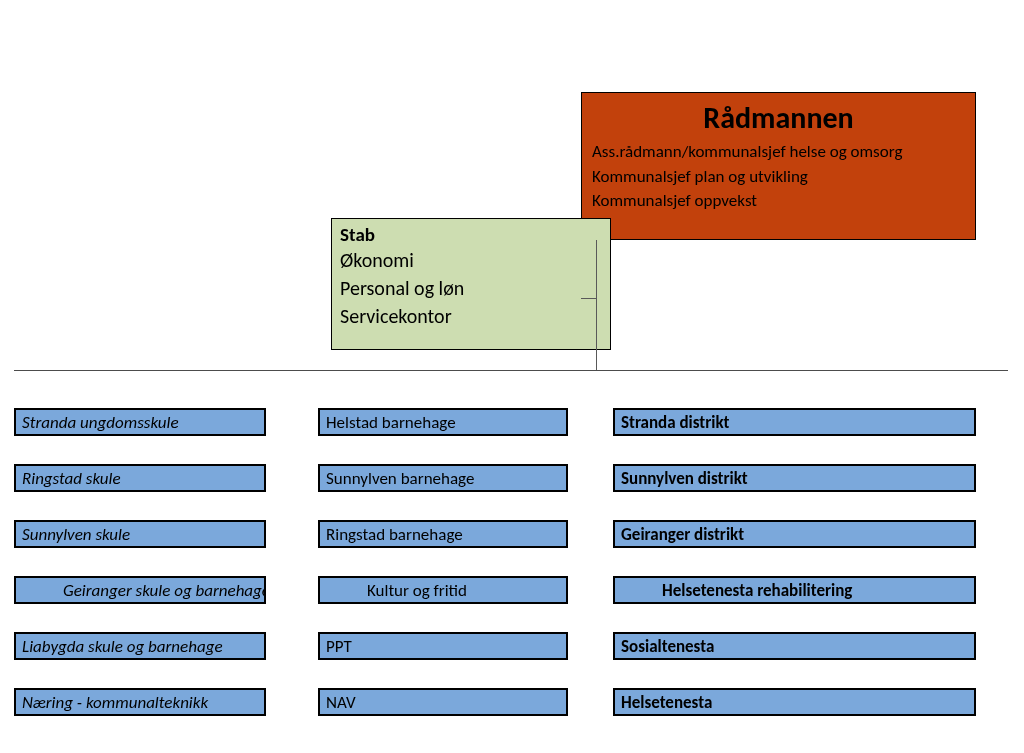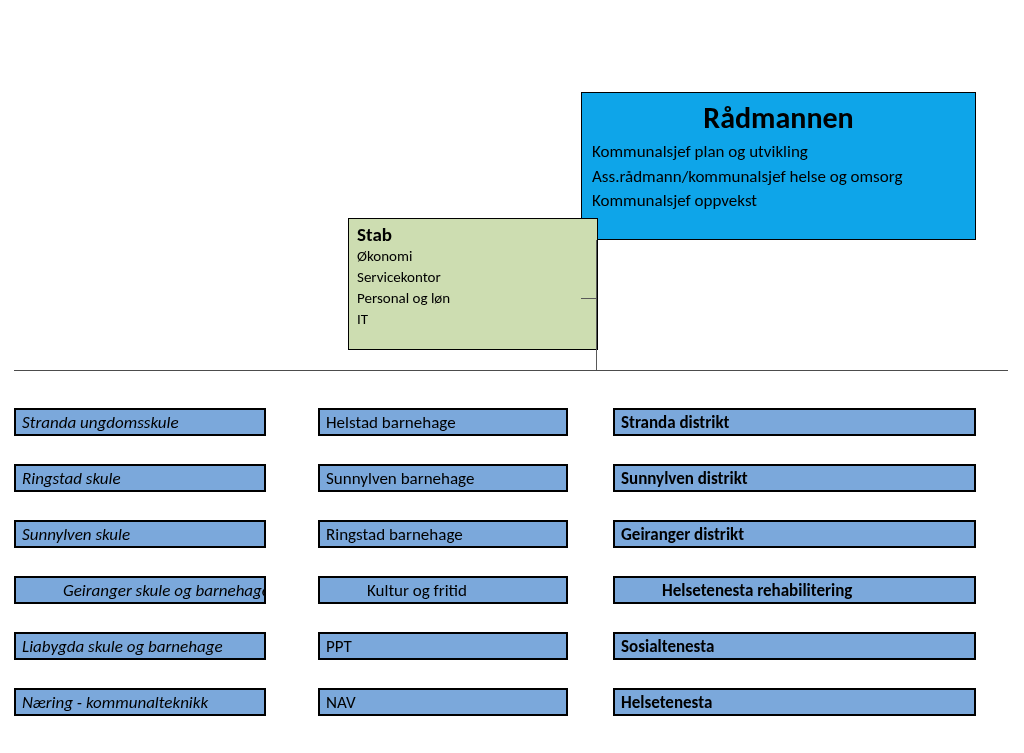--- a/index.html
+++ b/index.html
@@ -15,50 +15,49 @@
   }
   .box {
     position: absolute;
     box-sizing: border-box;
   }
   .radmann {
     left: 581px;
     top: 92px;
     width: 395px;
     height: 148px;
-    background: #0ea5e9;
+    background: #c2410c;
     border: 1px solid #000;
     padding: 6px 10px 4px 10px;
   }
   .radmann .title {
     font-size: 30px;
     font-weight: 700;
     text-align: center;
     margin-bottom: 4px;
   }
   .radmann .line {
     font-size: 17px;
     line-height: 1.45;
   }
   .stab {
     left: 331px;
     top: 218px;
-    width: 250px;
+    width: 280px;
     height: 132px;
     background: #cdddb1;
     border: 1px solid #000;
     padding: 4px 8px 2px 8px;
-    margin-left: 17px;
   }
   .stab .title {
     font-size: 19px;
     font-weight: 700;
   }
   .stab .line {
-    font-size: 15px;
+    font-size: 20px;
     line-height: 1.4;
   }
   .connector-vert {
     position: absolute;
     left: 596px;
     top: 240px;
     width: 0;
     height: 130px;
     border-left: 1px solid #595959;
   }
@@ -99,31 +98,30 @@
   .row3 { top: 520px; }
   .row4 { top: 576px; padding-left: 47px; }
   .row5 { top: 632px; }
   .row6 { top: 688px; }
 </style>
 </head>
 <body>
 
 <div class="box radmann">
   <div class="title">Rådmannen</div>
+  <div class="line">Ass.rådmann/kommunalsjef helse og omsorg</div>
   <div class="line">Kommunalsjef plan og utvikling</div>
-  <div class="line">Ass.rådmann/kommunalsjef helse og omsorg</div>
   <div class="line">Kommunalsjef oppvekst</div>
 </div>
 
 <div class="box stab">
   <div class="title">Stab</div>
   <div class="line">Økonomi</div>
+  <div class="line">Personal og løn</div>
   <div class="line">Servicekontor</div>
-  <div class="line">Personal og løn</div>
-  <div class="line">IT</div>
 </div>
 
 <div class="connector-vert"></div>
 <div class="connector-horz-short"></div>
 <div class="connector-horz-main"></div>
 
 <div class="unit col1 row1">Stranda ungdomsskule</div>
 <div class="unit col1 row2">Ringstad skule</div>
 <div class="unit col1 row3">Sunnylven skule</div>
 <div class="unit col1 row4">Geiranger skule og barnehage</div>

